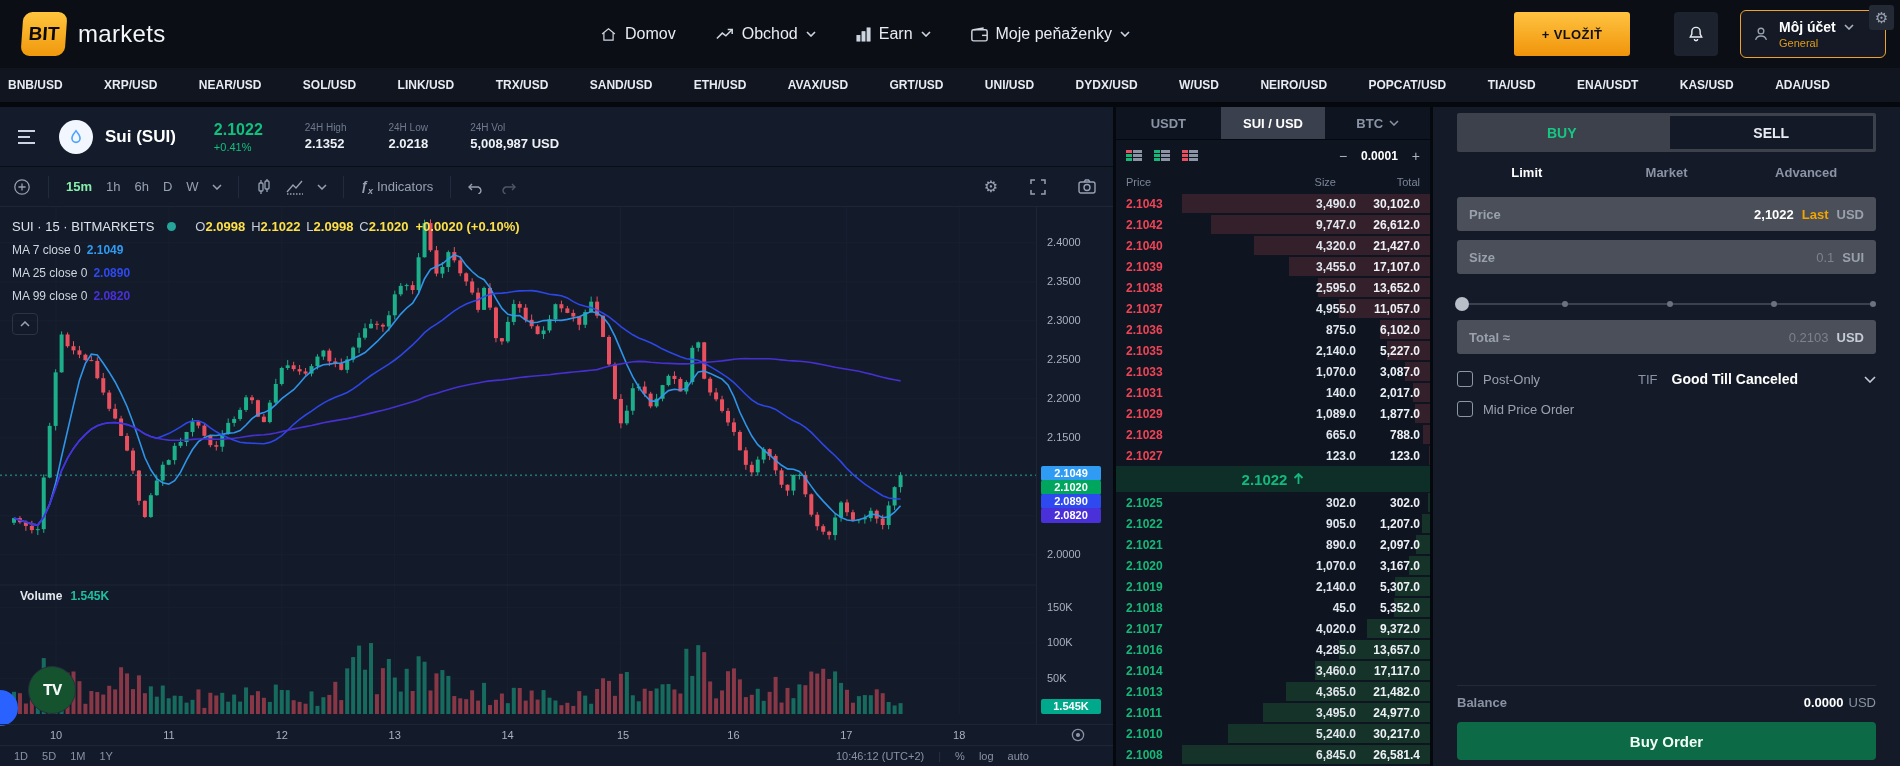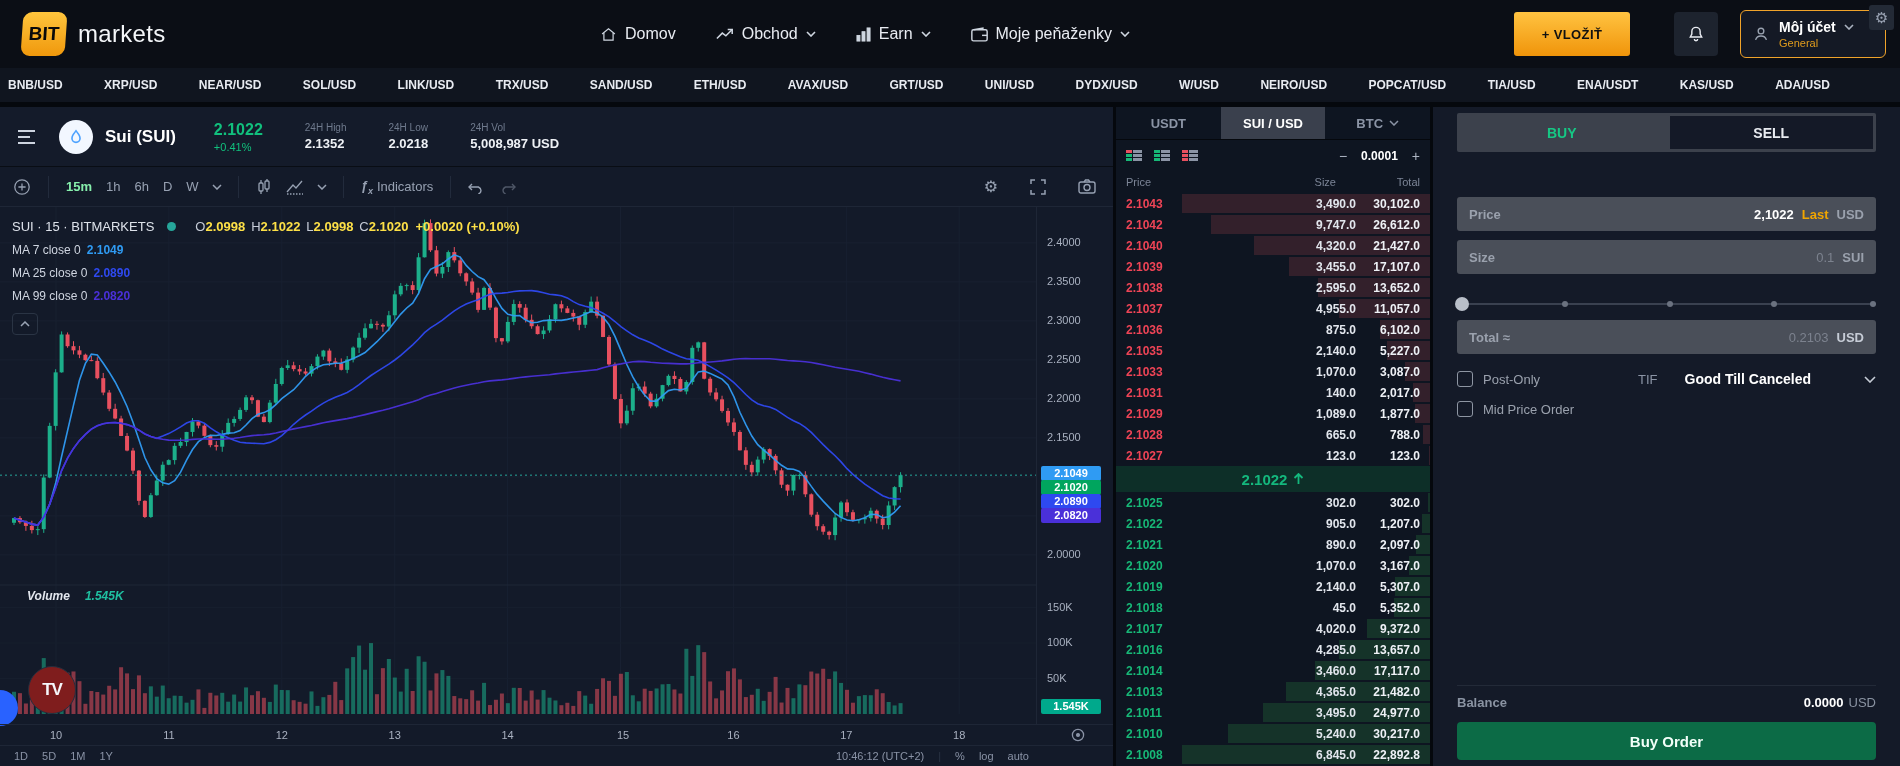--- a/index.html
+++ b/index.html
@@ -91,24 +91,24 @@
   #legend-row1 { display:flex; align-items:center; gap:7px; font-size:13px; color:#dde2ea; }
   #legend-dot { width:9px; height:9px; border-radius:50%; background:#26a69a; margin:0 6px; }
   .ohlc-k { color:#c6ccd8; margin-left:6px; }
   .ohlc-v { color:#fde047; font-weight:600; }
   .ma-row { margin-top:9px; font-size:12px; color:#cfd5e0; }
   .ma-row .val { font-weight:600; margin-left:6px; }
   #legend-collapse { pointer-events:auto; margin-top:10px; width:26px; height:22px; border:1px solid #2a3444;
                      border-radius:4px; color:#9aa4b5; font-size:11px; display:flex; align-items:center;
                      justify-content:center; cursor:pointer; }
   #vol-legend { position:absolute; left:12px; top:382px; font-size:12px; color:#e3e7ee; font-weight:700; }
-  #vol-legend span { color:#1fbfa0; margin-left:15px;font-style:italic; }
+  #vol-legend span { color:#1fbfa0; margin-left:8px; }
   #tv-logo { position:absolute; left:28px; top:459px; width:48px; height:48px; border-radius:50%;
-             background:#7f1d1d; border:1px solid #262e3e; color:#f5f7fa; font-weight:900; font-size:17px;
-             display:flex; align-items:center; justify-content:center; letter-spacing:-1px; }
+             background:#14532d; border:1px solid #262e3e; color:#f5f7fa; font-weight:900; font-size:17px;
+             display:flex; align-items:center; justify-content:center; letter-spacing:-1px;font-family:Liberation Mono, monospace; }
   #draw-btn { position:absolute; left:-18px; top:483px; width:36px; height:36px; border-radius:50%;
               background:#2962ff; }
 
   
   #ob-tabs { display:flex; height:33px; background:#0e1521; border-bottom:1px solid #05080d; }
   .ob-tab { flex:1; display:flex; align-items:center; justify-content:center; gap:6px;
             font-size:13px; font-weight:700; color:#8b94a5; cursor:pointer; }
   .ob-tab.active { background:#3a404d; color:#fff; }
   #ob-controls { height:31px; display:flex; align-items:center; padding:0 10px; }
   .ob-view { display:grid; grid-template-columns:6px 9px; grid-auto-rows:3px; gap:1px; margin-right:12px; cursor:pointer; }
@@ -155,21 +155,21 @@
   #tp-slider { position:absolute; top:190px; left:24px; right:24px; height:14px; }
   #tp-slider .track { position:absolute; top:6px; left:0; right:0; height:2px; background:#3a4150; }
   #tp-slider .dot { position:absolute; top:4px; width:6px; height:6px; border-radius:50%; background:#6b7280; }
   #tp-slider .handle { position:absolute; top:0; left:-2px; width:14px; height:14px; border-radius:50%;
                        background:#b9bfc9; cursor:pointer; }
   .tp-check-row { position:absolute; left:24px; display:flex; align-items:center; gap:10px;
                   color:#9aa1ad; font-size:13px; cursor:pointer; }
   .checkbox { width:16px; height:16px; border:1.5px solid #8e96a3; border-radius:3px; }
   #tif-row { position:absolute; left:205px; right:24px; top:264px; display:flex; align-items:center; }
   #tif-label { color:#8b94a5; font-size:13px; }
-  #tif-value { color:#fff; font-size:14px; font-weight:700; margin-left:27px; }
+  #tif-value { color:#fff; font-size:14px; font-weight:700; margin-left:14px; }
   #tif-chevron { margin-left:auto; }
   #tp-divider { position:absolute; left:24px; right:24px; top:578px; height:1px; background:#232a38; }
   #balance-row { position:absolute; left:24px; right:24px; top:588px; display:flex; font-size:13px; }
   #balance-label { color:#8a93a2; font-weight:700; }
   #balance-value { margin-left:auto; color:#fff; font-weight:700; }
   #balance-unit { color:#8a93a2; margin-left:5px; }
   #buy-order-btn { position:absolute; left:24px; right:24px; top:615px; height:38px; background:#0c6b46;
                    border:none; border-radius:4px; color:#f2fff9; font-weight:700; font-size:15px;
                    cursor:pointer; font-family:inherit; }
 </style>
@@ -1125,30 +1125,35 @@
       <div class="ob-row bid">
         <span class="ob-depth" style="width: 64.4%;"></span>
         <span class="ob-price">2.1010</span>
         <span class="ob-size">5,240.0</span>
         <span class="ob-total">30,217.0</span>
       </div>
       <div class="ob-row bid">
         <span class="ob-depth" style="width: 79%;"></span>
         <span class="ob-price">2.1008</span>
         <span class="ob-size">6,845.0</span>
-        <span class="ob-total">22,892.8</span>
+        <span class="ob-total">26,581.4</span>
       </div>
     </div>
 </aside>
 
 <aside id="trade-panel">
   <div id="trade-inner">
     <div id="bs-switch">
       <div id="buy-tab">BUY</div>
       <div id="sell-tab">SELL</div>
+    </div>
+    <div id="ot-tabs">
+      <div class="ot-tab active">Limit</div>
+      <div class="ot-tab">Market</div>
+      <div class="ot-tab">Advanced</div>
     </div>
 
     <div class="tp-field" style="top:90px">
       <span class="tp-label">Price</span>
       <input class="tp-input" value="2,1022" style="">
       <span class="tp-last">Last</span>
       <span class="tp-unit">USD</span>
     </div>
 
     <div class="tp-field" style="top:133px">

